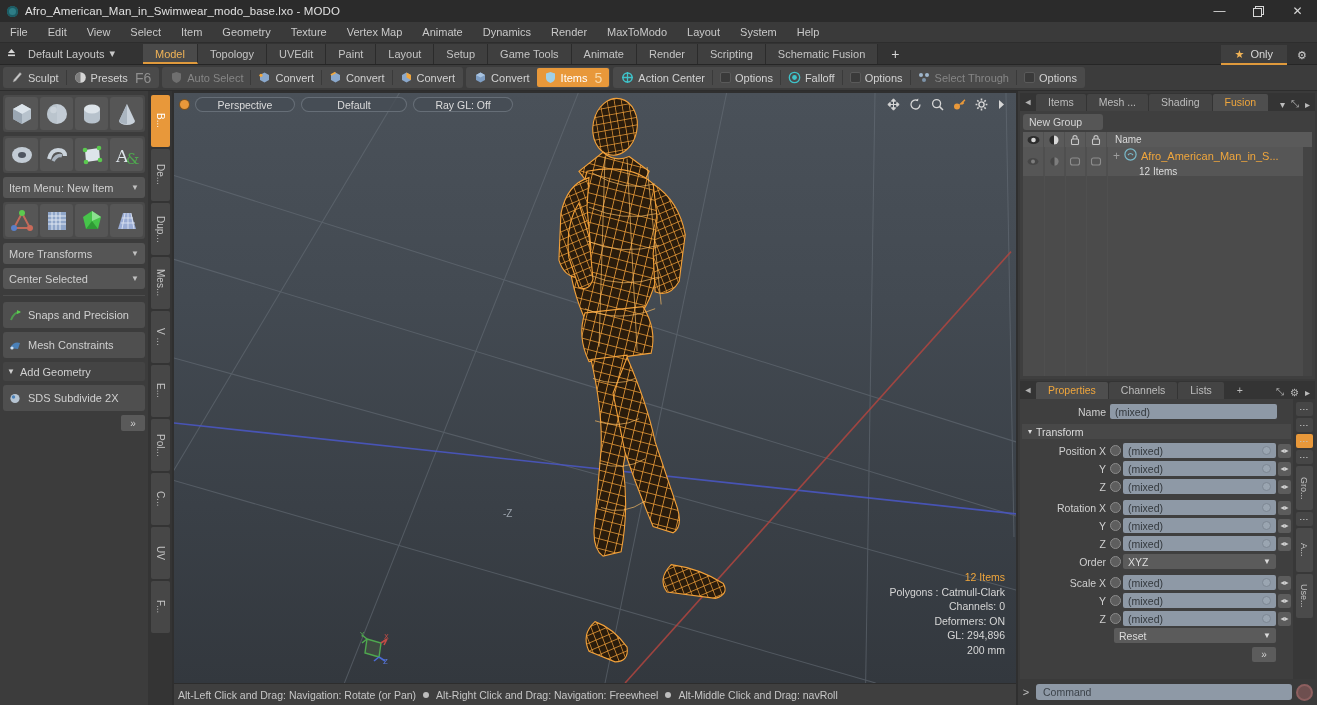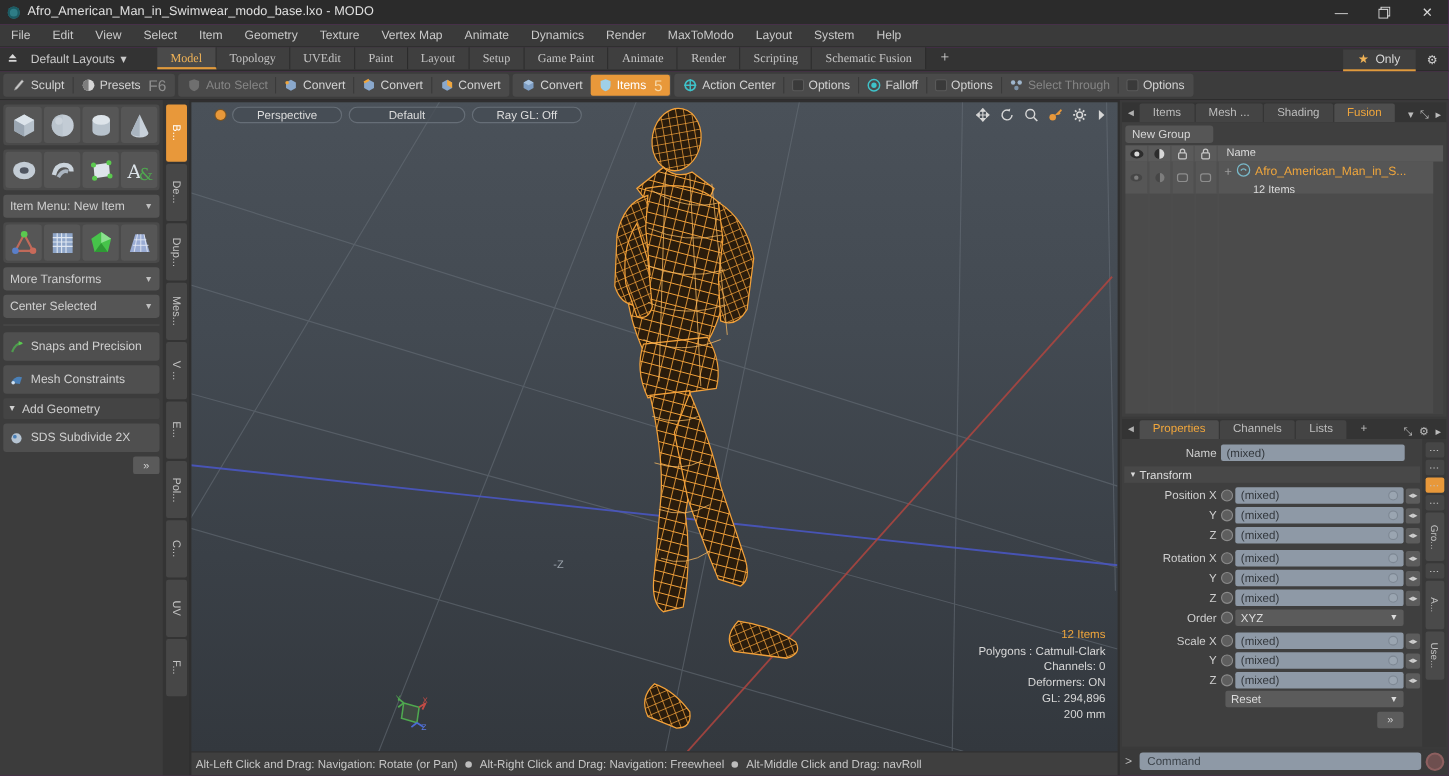--- a/index.html
+++ b/index.html
@@ -27,21 +27,21 @@
   
   .menubar { height:21px; background:#3a3a3a; display:flex; align-items:center;
              flex:0 0 21px; border-bottom:1px solid #2d2d2d; }
   .menu-item { padding:0 10px; line-height:21px; height:21px; color:#c9c9c9; font-size:11px; }
 
   
   .layoutbar { height:22px; background:#333; display:flex; align-items:center; flex:0 0 22px;
                border-bottom:1px solid #262626; }
   .lb-upicon { width:22px; height:22px; display:flex; align-items:center; justify-content:center; color:#cfcfcf; }
   .lb-default { padding:0 8px 0 6px; color:#c9c9c9; font-size:11px; display:flex; align-items:center; gap:5px;}
-  .lb-tabs { display:flex; align-items:flex-start; height:22px; margin-left:20px;font-family:Liberation Serif, serif; }
+  .lb-tabs { display:flex; align-items:center; height:22px; margin-left:20px; }
   .lb-tab { padding:0 12px; height:20px; line-height:20px; background:#3f3f3f; color:#c4c4c4;
             font-size:11px; border-right:1px solid #2b2b2b; }
   .lb-tab.active { background:#4a4a4a; color:#f0b357; border-bottom:2px solid #e09a3c; }
   .lb-plus { width:34px; text-align:center; color:#d6d6d6; font-size:14px; line-height:20px; }
   .lb-right { margin-left:auto; display:flex; align-items:flex-end; height:22px; }
   .lb-only { padding:0 14px; height:20px; line-height:20px; background:#3f3f3f; color:#d8d8d8;
              display:flex; align-items:center; gap:6px; border-bottom:2px solid #e09a3c; }
   .star { color:#f0b357; font-size:11px; }
   .lb-gear { width:30px; text-align:center; color:#d0d0d0; line-height:20px; height:20px;}
 
@@ -81,21 +81,21 @@
            display:flex; flex-direction:column; gap:2px; align-items:center; }
   .vtab { width:19px; height:52px; background:#474747; border-radius:2px; color:#c4c4c4;
           font-size:10px; writing-mode:vertical-rl; text-orientation:mixed;
           display:flex; align-items:center; justify-content:center; overflow:hidden; }
   .vtab.active { background:#e8983a; color:#fff; }
 
   
   .vp-wrap { flex:1 1 auto; min-width:0; display:flex; flex-direction:column; background:#2f2f2f; padding:2px 2px 0 2px; }
   .viewport { flex:1 1 auto; position:relative; overflow:hidden;
               background:linear-gradient(180deg,#4a5159 0%,#434a52 35%,#3a4047 70%,#33383e 100%); }
-  .vp-head { position:absolute; top:0; left:16px; right:0; height:22px; display:flex; align-items:center;
+  .vp-head { position:absolute; top:0; left:0; right:0; height:22px; display:flex; align-items:center;
              gap:6px; padding:0 6px; z-index:5; }
   .vp-dot { width:9px; height:9px; border-radius:50%; background:#e8983a; box-shadow:0 0 0 1px #7a5320;}
   .vp-pill { background:rgba(70,76,84,.75); border:1px solid rgba(130,138,148,.55); border-radius:9px;
              height:15px; line-height:14px; padding:0 14px; color:#dcdcdc; font-size:10.5px; text-align:center;}
   .vp-icons { margin-left:auto; display:flex; align-items:center; gap:9px; padding-right:4px; }
   .vp-icons svg { display:block; }
   .vp-stats { position:absolute; right:11px; bottom:26px; text-align:right; font-size:10.5px;
               color:#d6d6d6; line-height:14.5px; z-index:4; }
   .vp-stats .hi { color:#f0a63c; }
   .gizmo { position:absolute; left:180px; bottom:14px; width:42px; height:42px; z-index:4; }
@@ -216,21 +216,21 @@
       <span>Default Layouts</span>
       <span>▾</span>
     </div>
     <div class="lb-tabs">
       <div class="lb-tab active">Model</div>
       <div class="lb-tab">Topology</div>
       <div class="lb-tab">UVEdit</div>
       <div class="lb-tab">Paint</div>
       <div class="lb-tab">Layout</div>
       <div class="lb-tab">Setup</div>
-      <div class="lb-tab">Game Paint</div>
+      <div class="lb-tab">Game Tools</div>
       <div class="lb-tab">Animate</div>
       <div class="lb-tab">Render</div>
       <div class="lb-tab">Scripting</div>
       <div class="lb-tab">Schematic Fusion</div>
       <div class="lb-plus">+</div>
     </div>
     <div class="lb-right">
       <div class="lb-only">
         <span class="star">★</span>
         <span>Only</span>

